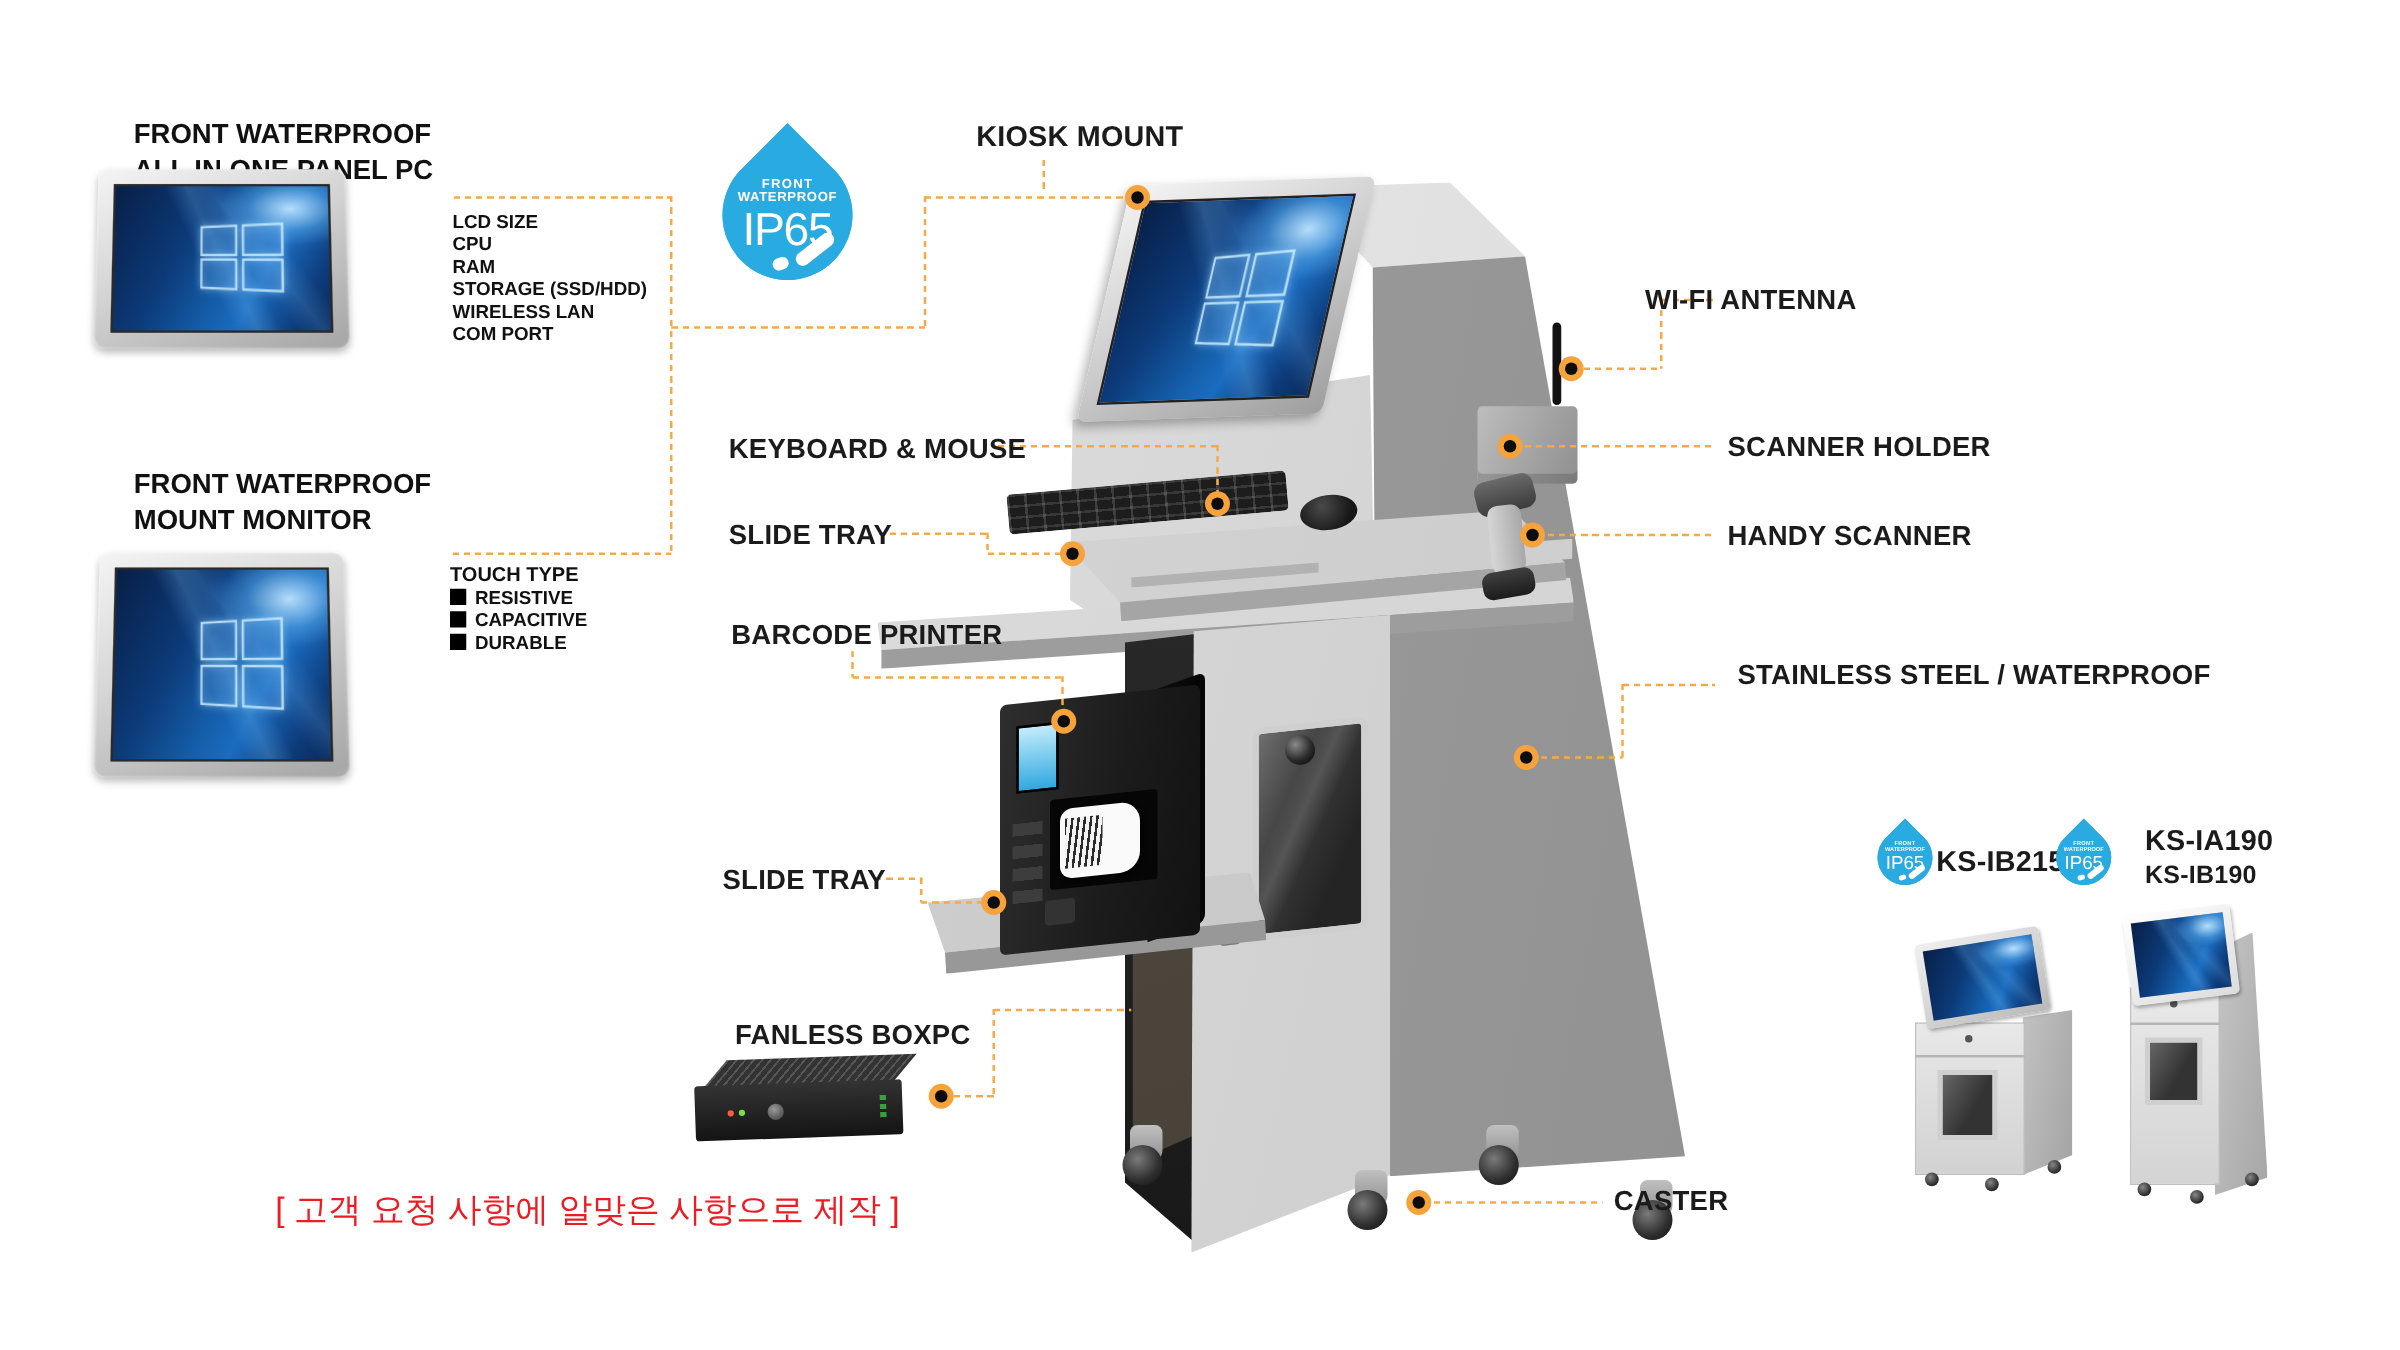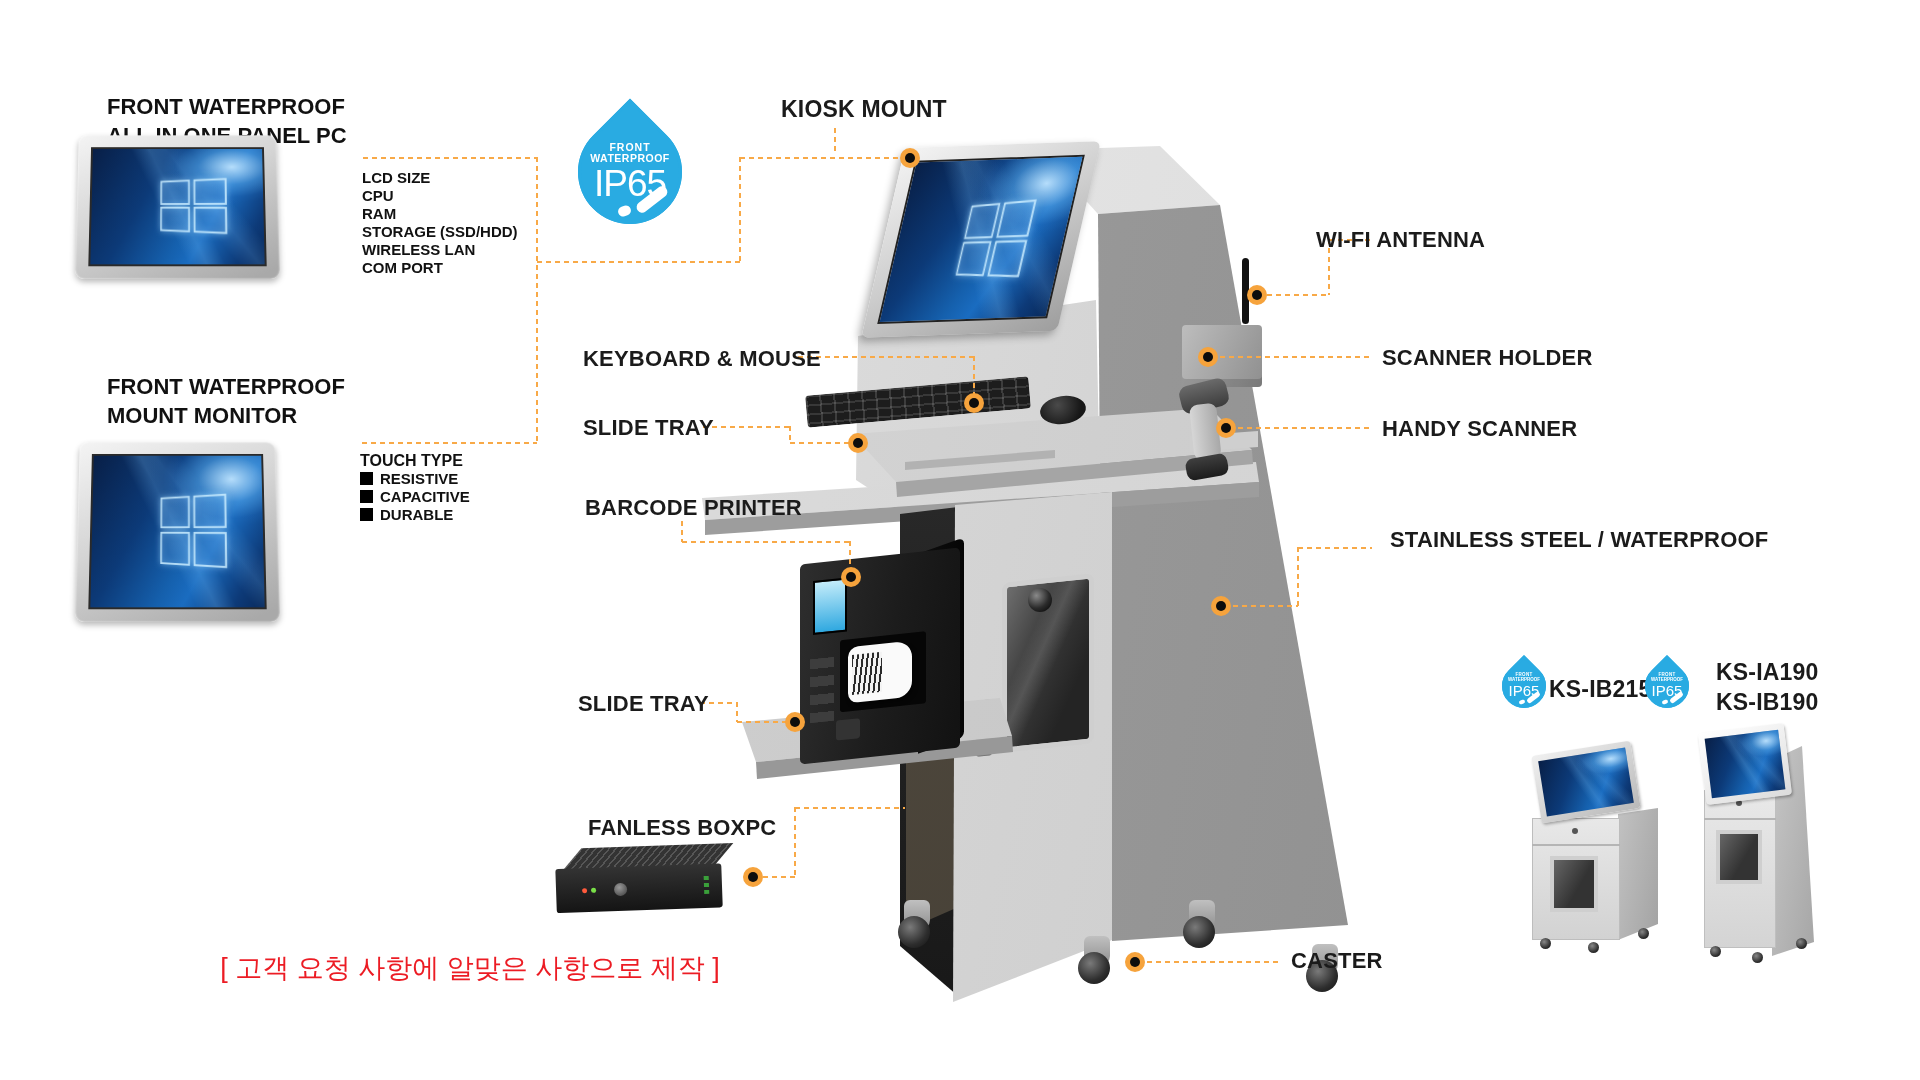--- a/index.html
+++ b/index.html
@@ -391,21 +391,21 @@
   <div class="drop drop-sm" style="left:1645px;top:664px;">
     <div class="in">
       <div class="l1">FRONT</div>
       <div class="l2">WATERPROOF</div>
       <div class="l3">IP65</div>
       <div class="arc1"></div>
       <div class="arc2"></div>
     </div>
   </div>
   <div class="lbl" style="left:1716px;top:659px;font-size:23px;">KS-IA190</div>
-  <div class="lbl" style="left:1716px;top:689px;font-size:23px;">KS-IB190</div>
+  <div class="lbl" style="left:1716px;top:689px;font-size:20px;">KS-IB190</div>
 
   <div class="mini" style="left:1522px;top:748px;width:135px;height:200px;">
     <div class="mside" style="left:96px;top:60px;width:40px;height:132px;clip-path:polygon(0px 6px,40px 0px,40px 116px,0px 132px);background:linear-gradient(100deg,#c2c2c2,#a3a3a3);"></div>
     <div class="mbody" style="left:10px;top:70px;width:88px;height:122px;background:linear-gradient(180deg,#e8e8e8,#d2d2d2);border:1px solid #bdbdbd;"></div>
     <div class="mdot" style="left:50px;top:80px;"></div>
     <div class="mbody" style="left:10px;top:96px;width:88px;height:2px;background:#b5b5b5;"></div>
     <div class="mwin" style="left:28px;top:108px;width:48px;height:56px;"></div>
     <div class="mscr" style="left:14px;top:0px;width:100px;height:68px;transform:rotate(-9deg);background:linear-gradient(155deg,#f0f0f0,#b9b9b9);padding:6px;">
       <div class="winwp"></div>
     </div>

